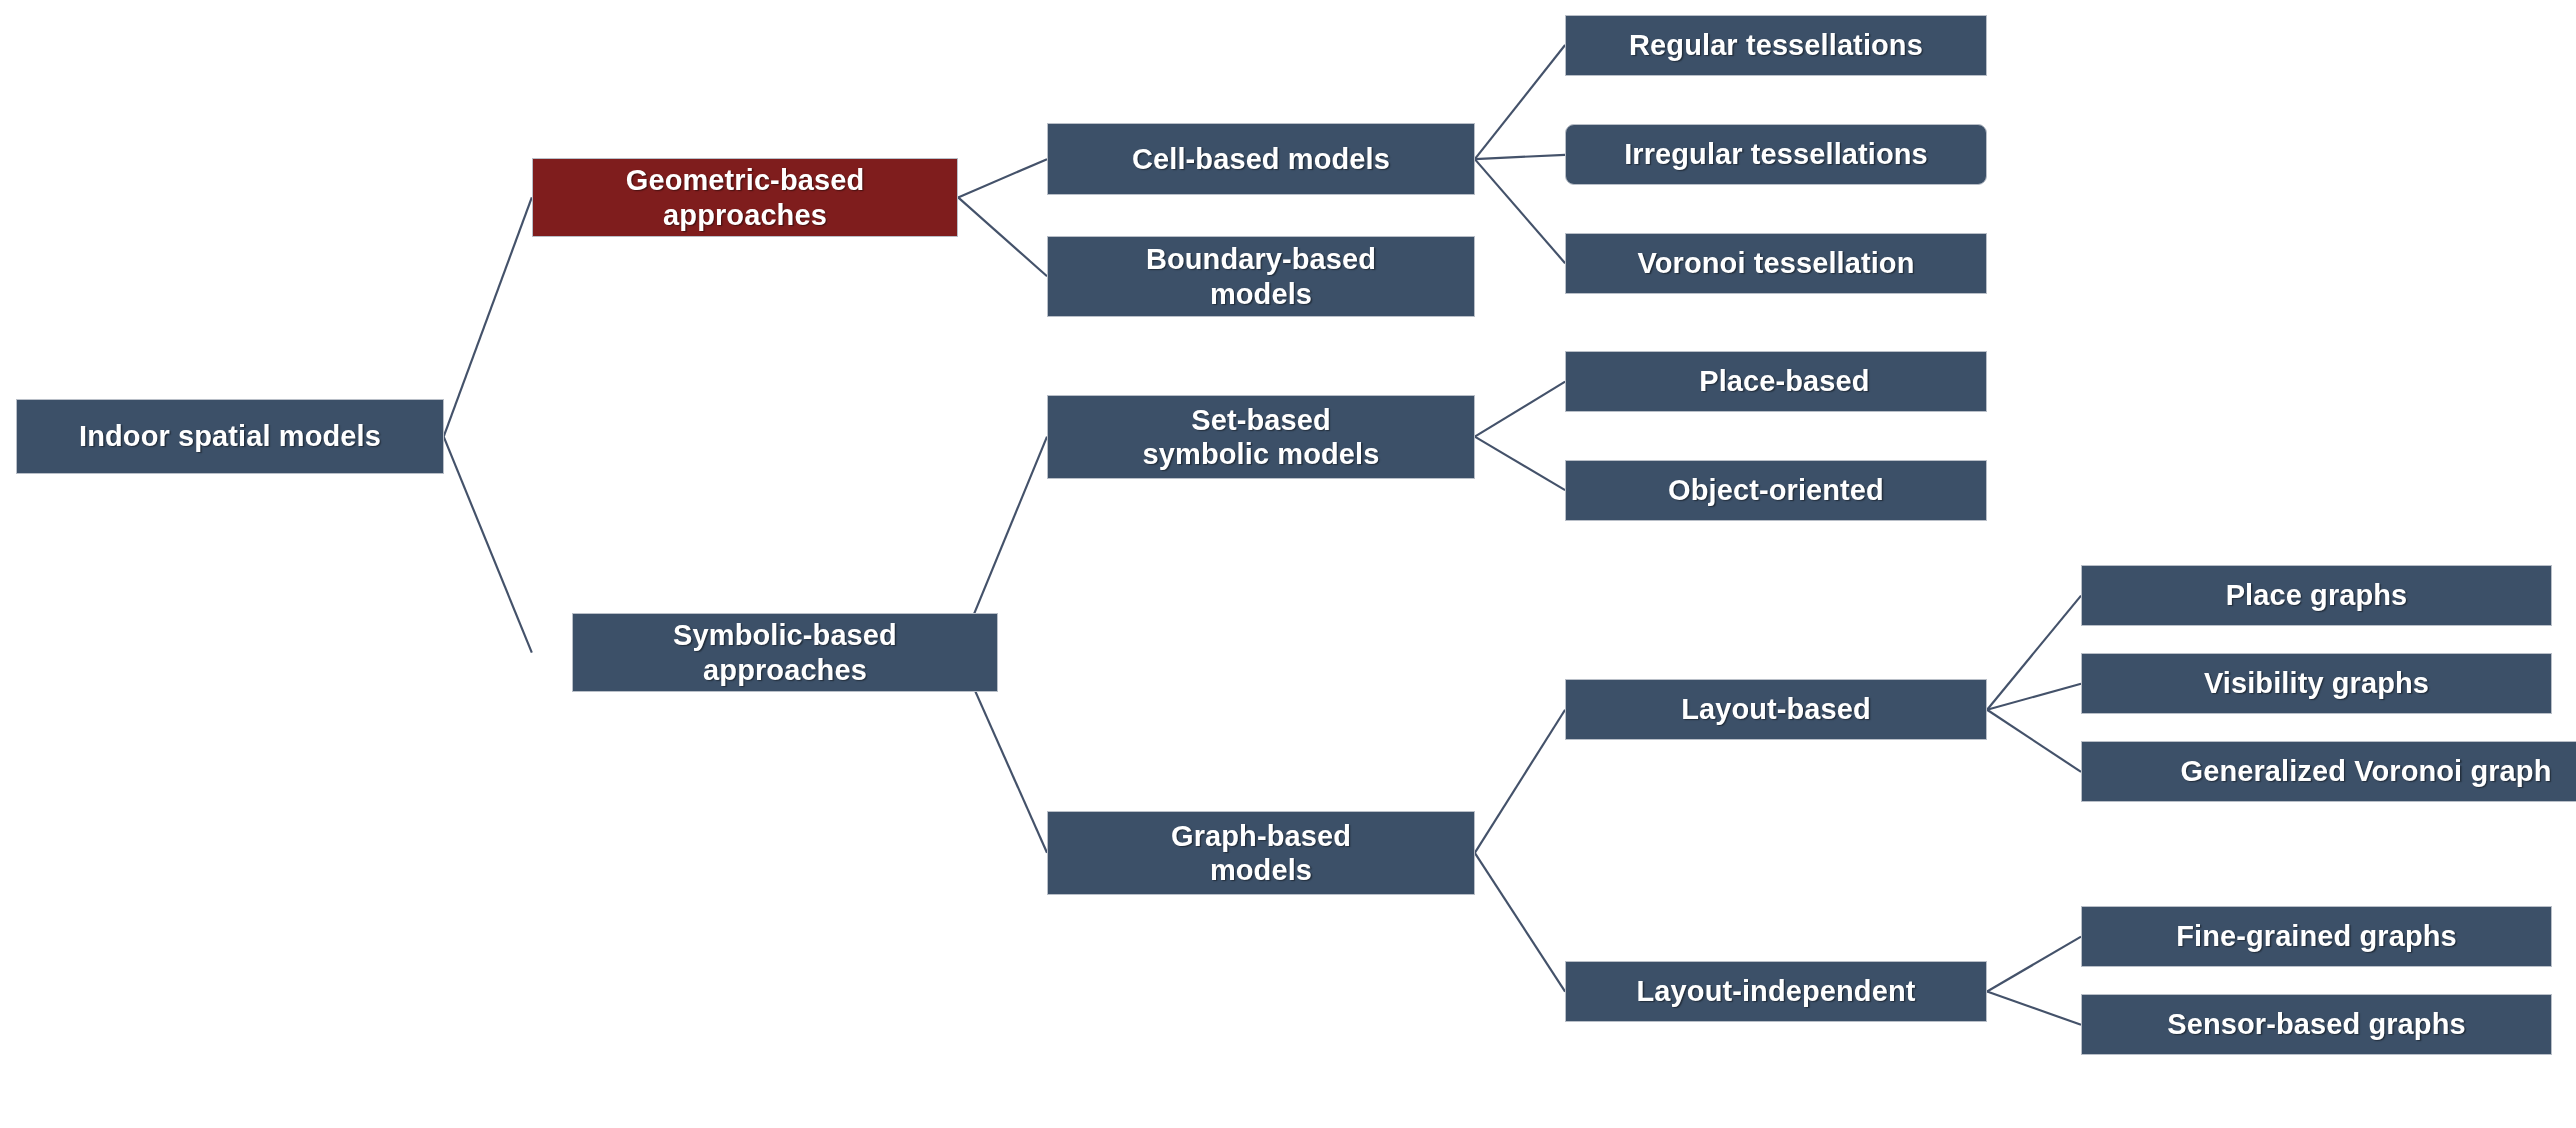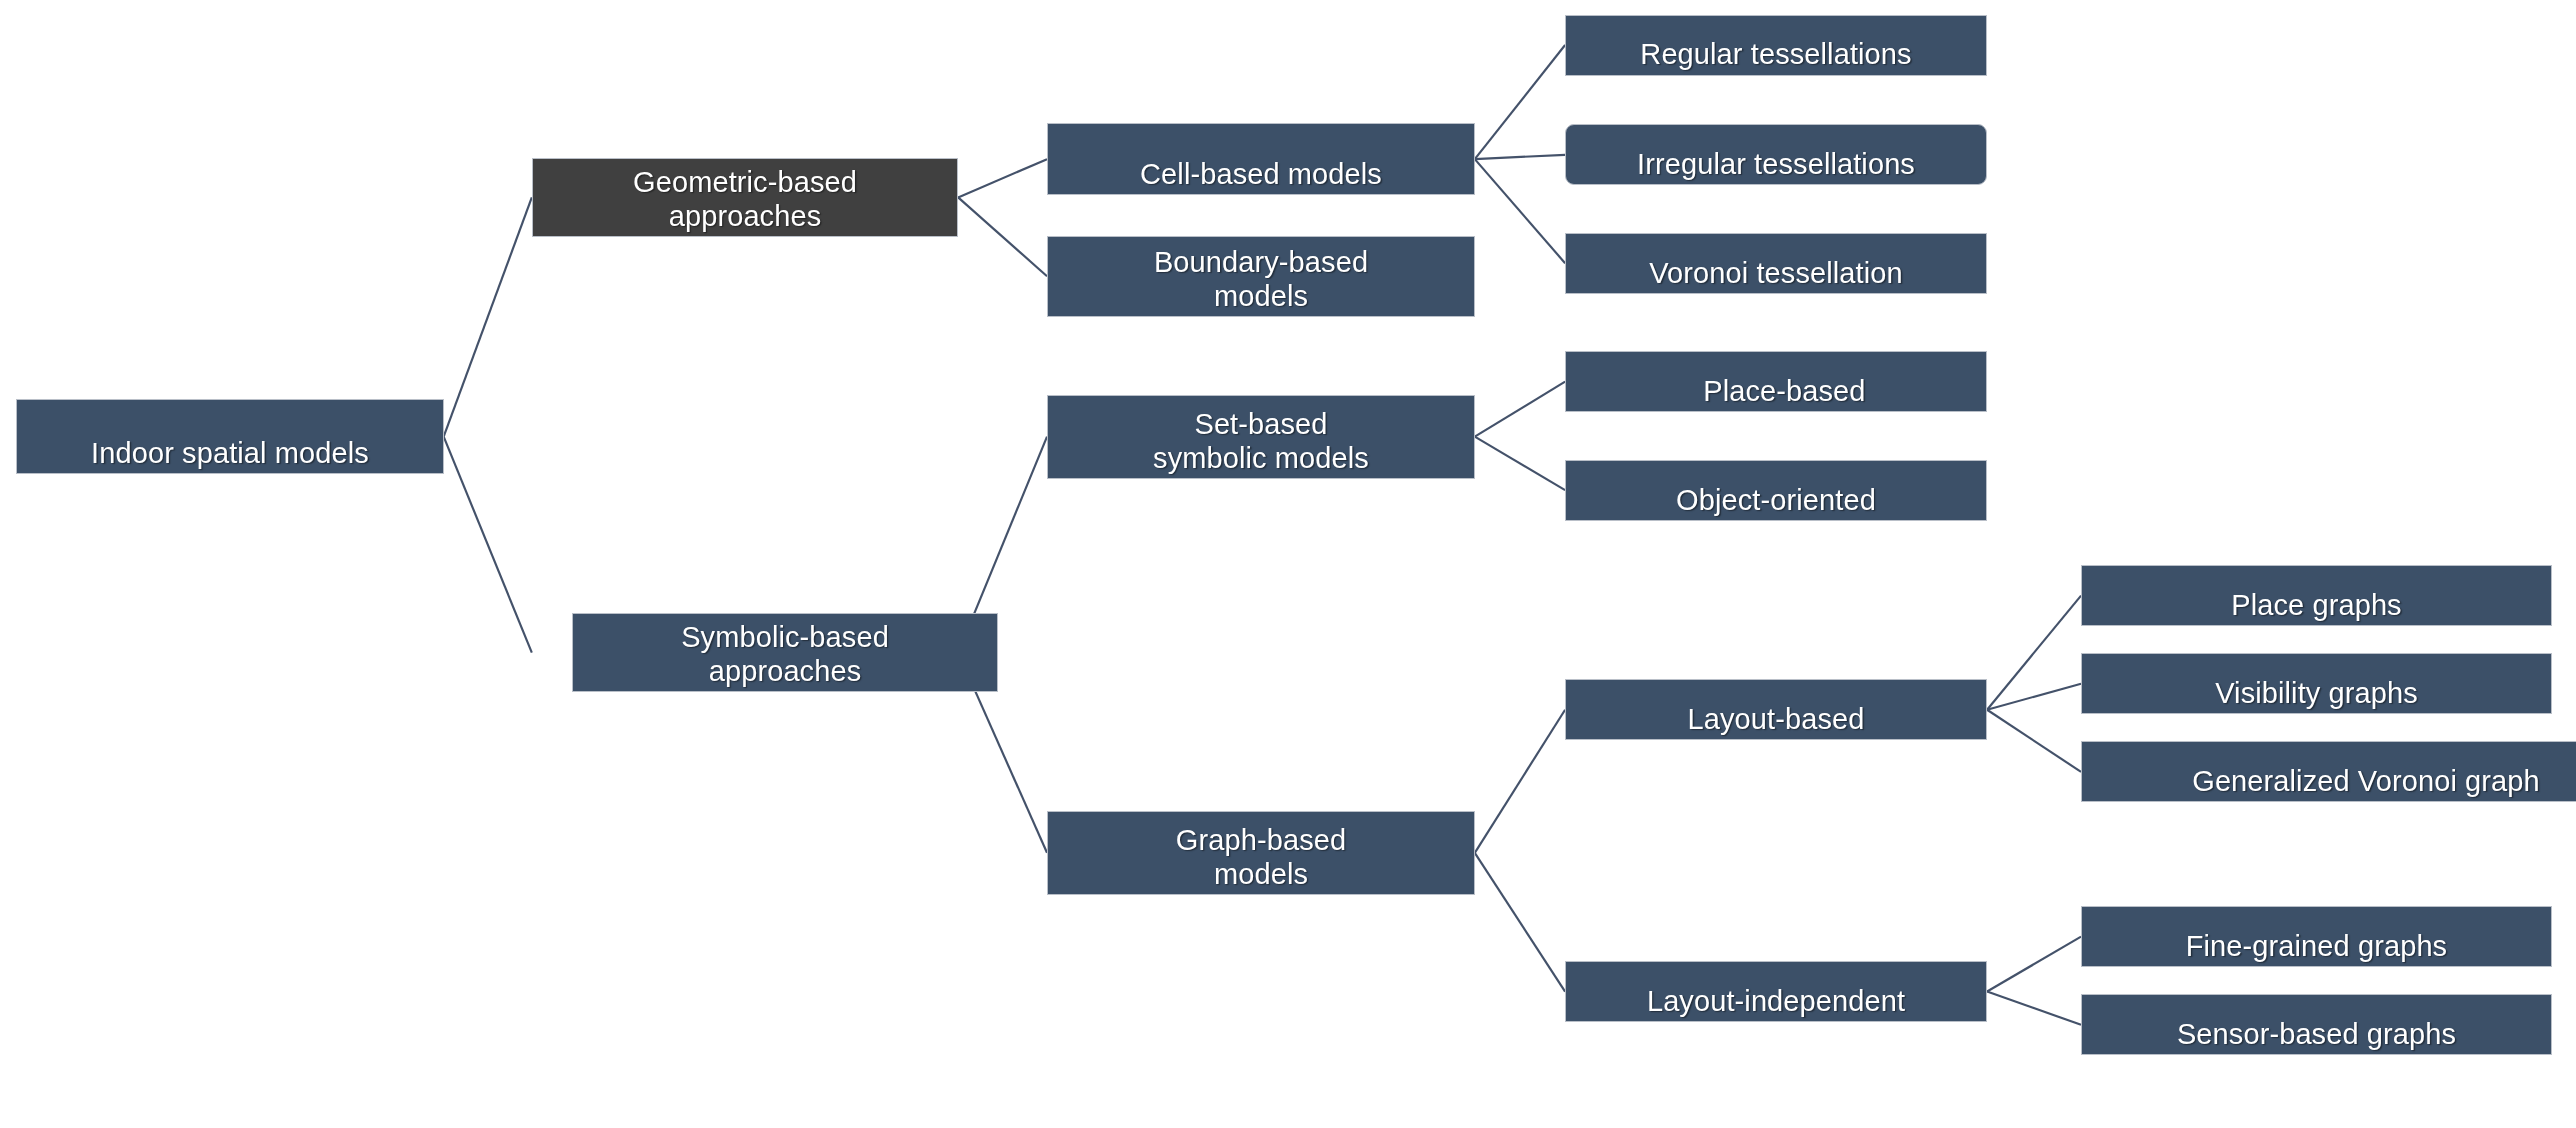--- a/index.html
+++ b/index.html
@@ -23,27 +23,27 @@
     left: 0;
     top: 0;
     width: 2576px;
     height: 1129px;
     pointer-events: none;
   }
   .node {
     position: absolute;
     box-sizing: border-box;
     display: flex;
-    align-items: flex-end;
+    align-items: center;
     justify-content: center;
     text-align: center;
     color: #ffffff;
     background: #3c5068;
     border: 0.7px solid #b9bfc8;
-    font-weight: normal;
+    font-weight: bold;
     line-height: 1.18;
     letter-spacing: 0.1px;
     text-shadow: 1.4px 1.4px 1.4px rgba(0,0,0,0.45);
     padding: 2.9px 7.2px;
     font-stretch: condensed;
     z-index: 2;
   }
   .node span {
     display: block;
     width: 100%;
@@ -71,21 +71,21 @@
       <line x1="2750" y1="982" x2="2880" y2="824" stroke="#44526a" stroke-width="3"></line>
       <line x1="2750" y1="982" x2="2880" y2="946" stroke="#44526a" stroke-width="3"></line>
       <line x1="2750" y1="982" x2="2880" y2="1068" stroke="#44526a" stroke-width="3"></line>
       <line x1="2750" y1="1372" x2="2880" y2="1296" stroke="#44526a" stroke-width="3"></line>
       <line x1="2750" y1="1372" x2="2880" y2="1418" stroke="#44526a" stroke-width="3"></line>
     </svg>
 
 <div class="node" style="left: 16px; top: 399px; width: 428px; height: 75px; font-size: 29px; background: rgb(60, 80, 104); border-color: rgb(185, 191, 200); color: rgb(255, 255, 255);">
       <span>Indoor spatial models</span>
     </div>
-    <div class="node" style="left: 532px; top: 158px; width: 426px; height: 79px; font-size: 29px; background: #404040; border-color: rgb(185, 191, 200); color: rgb(255, 255, 255);">
+    <div class="node" style="left: 532px; top: 158px; width: 426px; height: 79px; font-size: 29px; background: #7f1d1d; border-color: rgb(185, 191, 200); color: rgb(255, 255, 255);">
       <span>Geometric-based
 approaches</span>
     </div>
     <div class="node" style="left: 532px; top: 613px; width: 426px; height: 79px; font-size: 29px; background: rgb(60, 80, 104); border-color: rgb(185, 191, 200); color: rgb(255, 255, 255); margin-left: 40px;">
       <span>Symbolic-based
 approaches</span>
     </div>
     <div class="node" style="left: 1047px; top: 123px; width: 428px; height: 72px; font-size: 29px; background: rgb(60, 80, 104); border-color: rgb(185, 191, 200); color: rgb(255, 255, 255);">
       <span>Cell-based models</span>
     </div>

